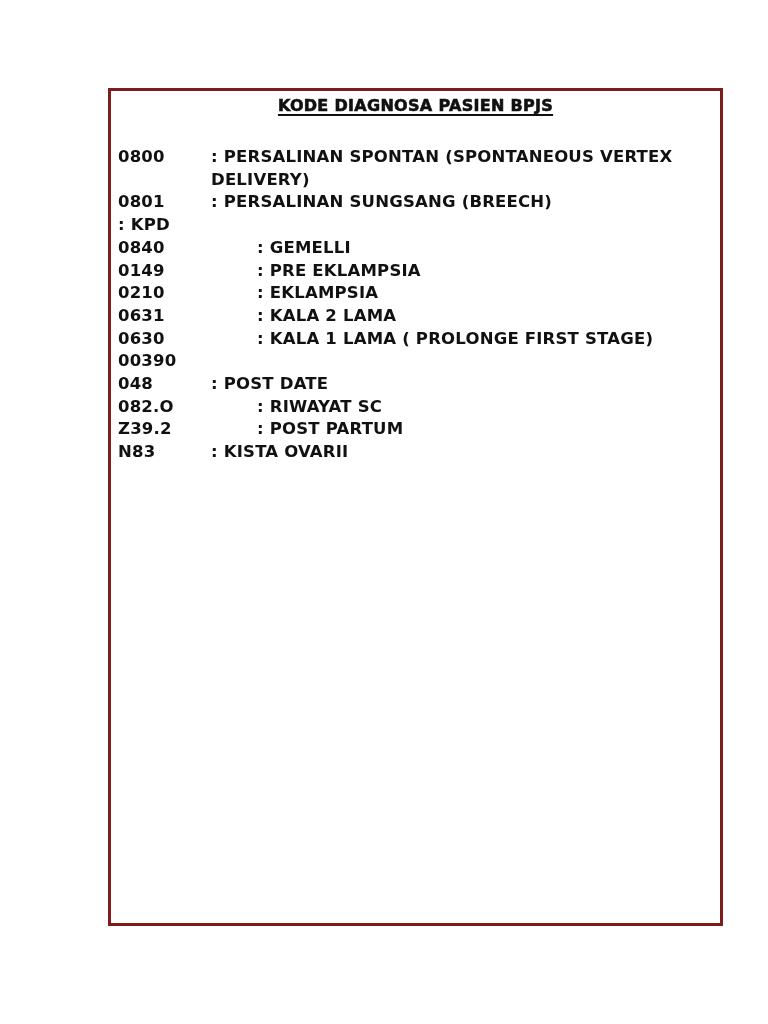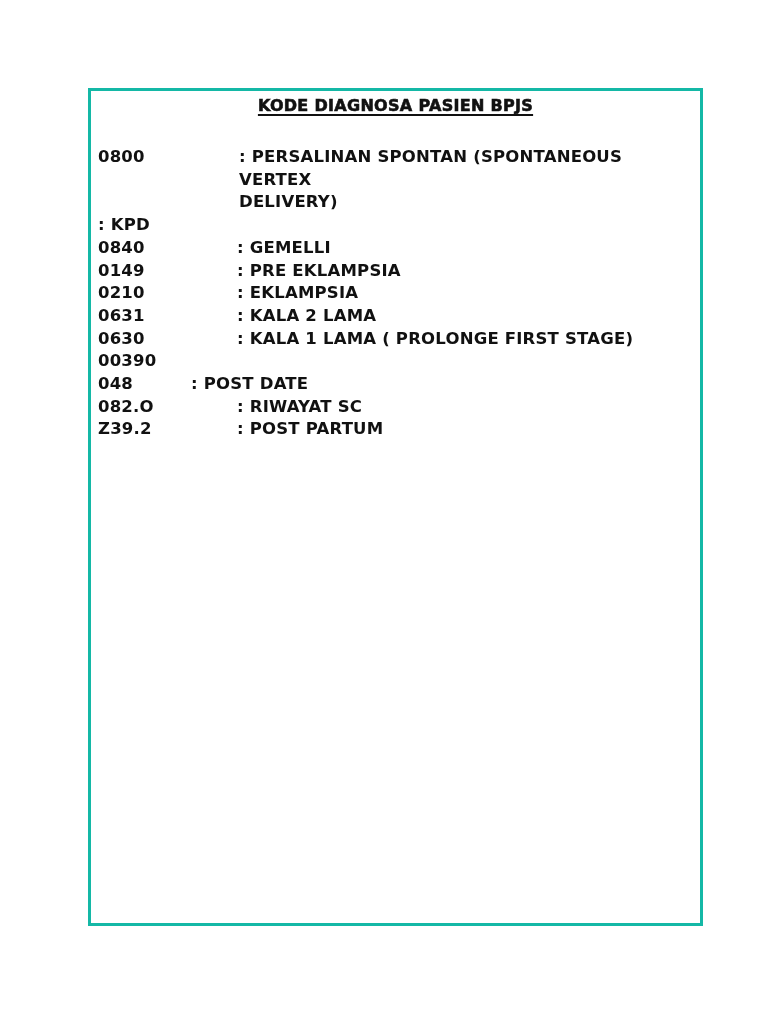--- a/index.html
+++ b/index.html
@@ -10,25 +10,25 @@
     body {
       width: 768px;
       height: 1024px;
       position: relative;
       overflow: hidden;
       font-family: "DejaVu Sans", sans-serif;
       color: #111111;
     }
     .page-box {
       position: absolute;
-      left: 88px;
+      left: 108px;
       top: 88px;
       width: 609px;
       height: 832px;
-      border: 3px solid #14b8a6;
+      border: 3px solid #7f1d1d;
       box-sizing: content-box;
     }
     .doc-title {
       position: absolute;
       left: 0;
       right: 0;
       top: 4px;
       text-align: center;
       font-family: "DejaVu Sans", sans-serif;
       font-weight: bold;
@@ -62,36 +62,39 @@
     }
     .entry.indent .code {
       width: 139px;
     }
     .desc {
       flex: 1 1 auto;
       white-space: normal;
     }
     .desc .cont {
       display: block;
-      margin-left: 48px;
     }
   </style>
 </head>
 <body>
 
 <div class="page-box">
   <div class="doc-title">KODE DIAGNOSA PASIEN BPJS</div>
 
   <div class="entries">
     <div class="entry">
       <span class="code">0800</span>
       <span class="desc">
         <span class="cont">: PERSALINAN SPONTAN (SPONTANEOUS VERTEX</span>
         <span class="cont">DELIVERY)</span>
       </span>
+    </div>
+    <div class="entry">
+      <span class="code">0801</span>
+      <span class="desc">: PERSALINAN SUNGSANG (BREECH)</span>
     </div>
     <div class="entry indent">
       <span class="desc">: KPD</span>
     </div>
     <div class="entry indent">
       <span class="code">0840</span>
       <span class="desc">: GEMELLI</span>
     </div>
     <div class="entry indent">
       <span class="code">0149</span>
@@ -119,14 +122,18 @@
     <div class="entry indent">
       <span class="code">082.O</span>
       <span class="desc">: RIWAYAT SC</span>
     </div>
     <div class="entry indent">
     </div>
     <div class="entry indent">
       <span class="code">Z39.2</span>
       <span class="desc">: POST PARTUM</span>
     </div>
+    <div class="entry">
+      <span class="code">N83</span>
+      <span class="desc">: KISTA OVARII</span>
+    </div>
   </div>
 </div>
 
 </body></html>

